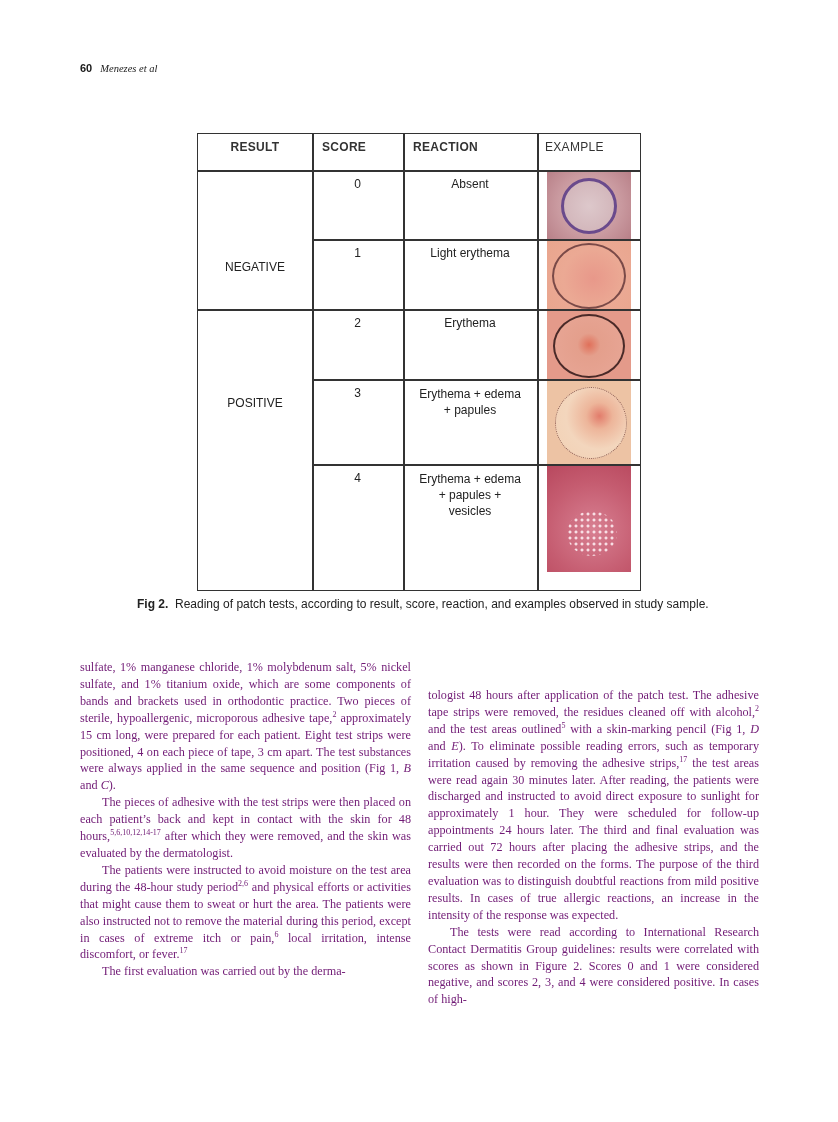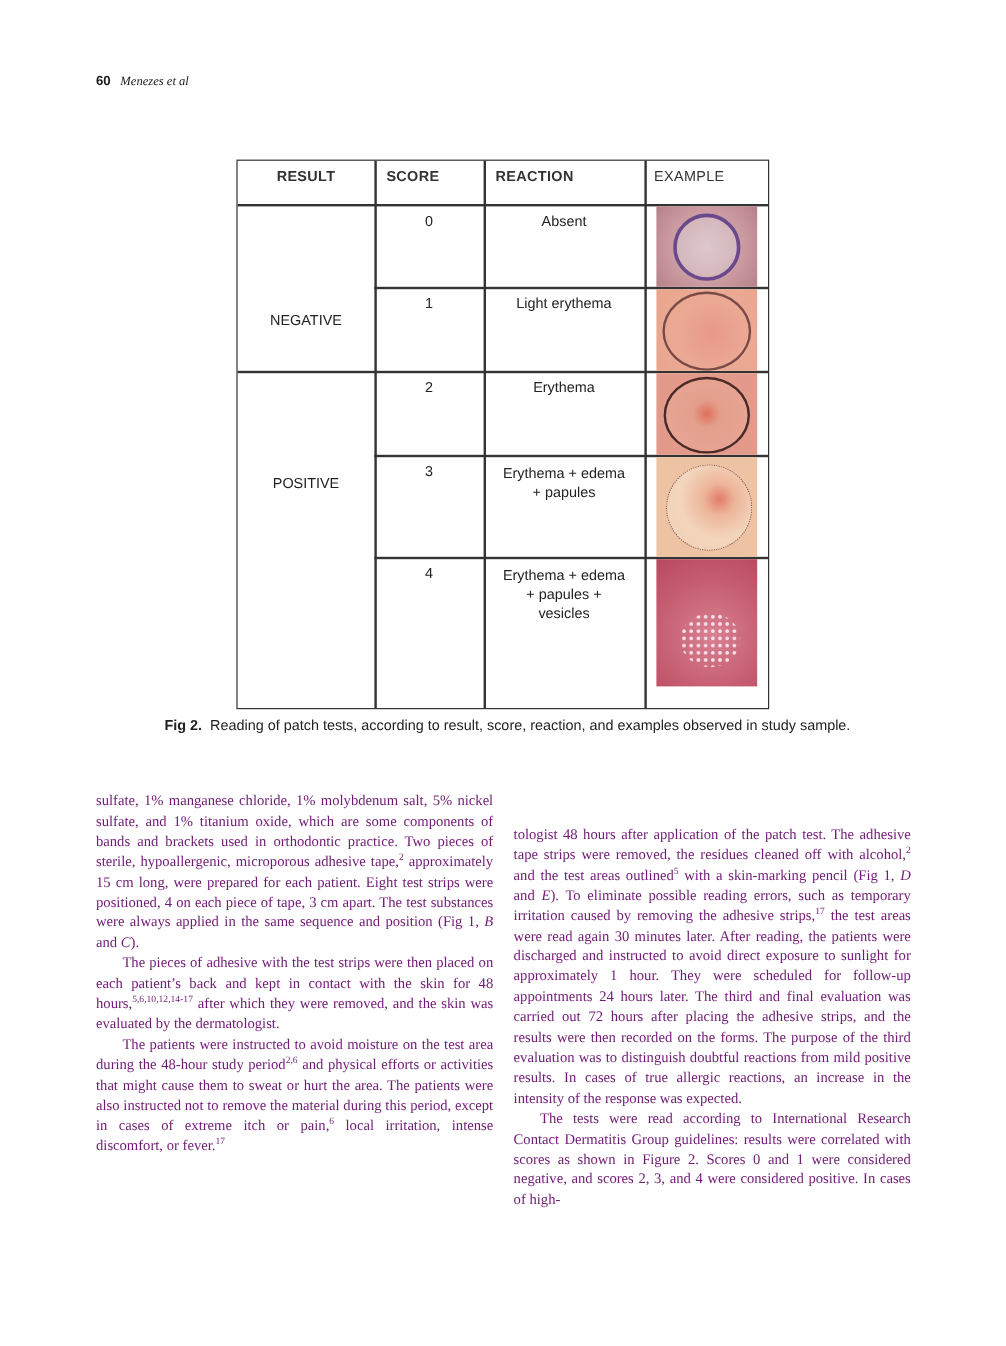--- a/index.html
+++ b/index.html
@@ -94,18 +94,19 @@
 
 <div class="caption">
   <b>Fig 2.</b>&nbsp;
   <span>Reading of patch tests, according to result, score, reaction, and examples observed in study sample.</span>
 </div>
 
 <div class="col col-left">
   <p><span>sulfate, 1% manganese chloride, 1% molybdenum salt, 5% nickel sulfate, and 1% titanium oxide, which are some components of bands and brackets used in orthodontic practice. Two pieces of sterile, hypoallergenic, microporous adhesive tape,</span><sup>2</sup><span> approximately 15 cm long, were prepared for each patient. Eight test strips were positioned, 4 on each piece of tape, 3 cm apart. The test substances were always applied in the same sequence and position (Fig 1, </span><i>B</i><span> and </span><i>C</i><span>).</span></p>
   <p class="ind"><span>The pieces of adhesive with the test strips were then placed on each patient’s back and kept in contact with the skin for 48 hours,</span><sup>5,6,10,12,14-17</sup><span> after which they were removed, and the skin was evaluated by the dermatologist.</span></p>
   <p class="ind"><span>The patients were instructed to avoid moisture on the test area during the 48-hour study period</span><sup>2,6</sup><span> and physical efforts or activities that might cause them to sweat or hurt the area. The patients were also instructed not to remove the material during this period, except in cases of extreme itch or pain,</span><sup>6</sup><span> local irritation, intense discomfort, or fever.</span><sup>17</sup></p>
+  <p class="ind">The first evaluation was carried out by the derma-</p>
 </div>
 
 <div class="col col-right">
   <p><span>tologist 48 hours after application of the patch test. The adhesive tape strips were removed, the residues cleaned off with alcohol,</span><sup>2</sup><span> and the test areas outlined</span><sup>5</sup><span> with a skin-marking pencil (Fig 1, </span><i>D</i><span> and </span><i>E</i><span>). To eliminate possible reading errors, such as temporary irritation caused by removing the adhesive strips,</span><sup>17</sup><span> the test areas were read again 30 minutes later. After reading, the patients were discharged and instructed to avoid direct exposure to sunlight for approximately 1 hour. They were scheduled for follow-up appointments 24 hours later. The third and final evaluation was carried out 72 hours after placing the adhesive strips, and the results were then recorded on the forms. The purpose of the third evaluation was to distinguish doubtful reactions from mild positive results. In cases of true allergic reactions, an increase in the intensity of the response was expected.</span></p>
   <p class="ind">The tests were read according to International Research Contact Dermatitis Group guidelines: results were correlated with scores as shown in Figure 2. Scores 0 and 1 were considered negative, and scores 2, 3, and 4 were considered positive. In cases of high-</p>
 </div>
 
 </body></html>

